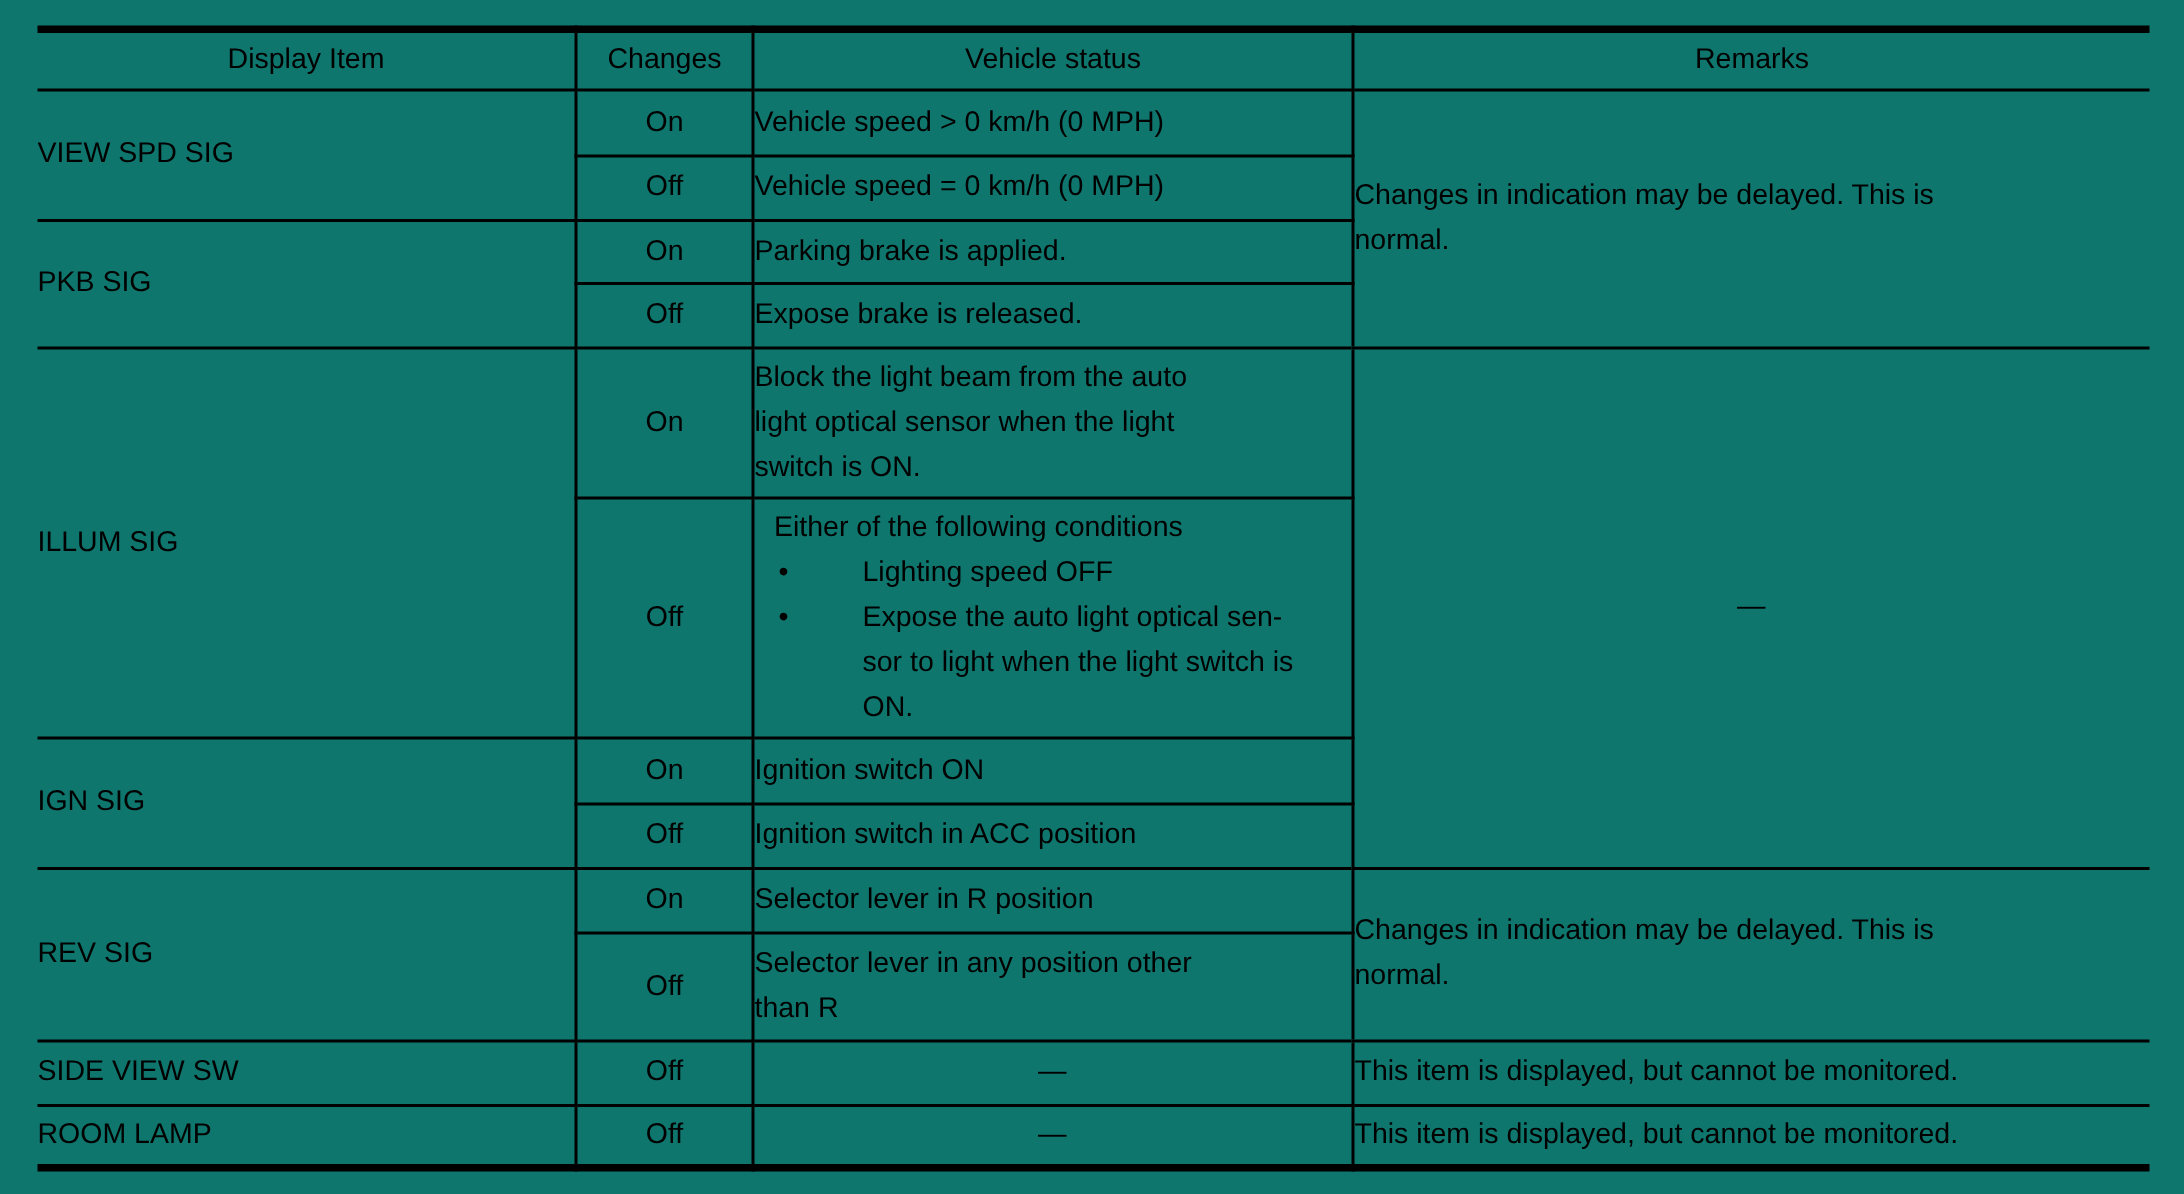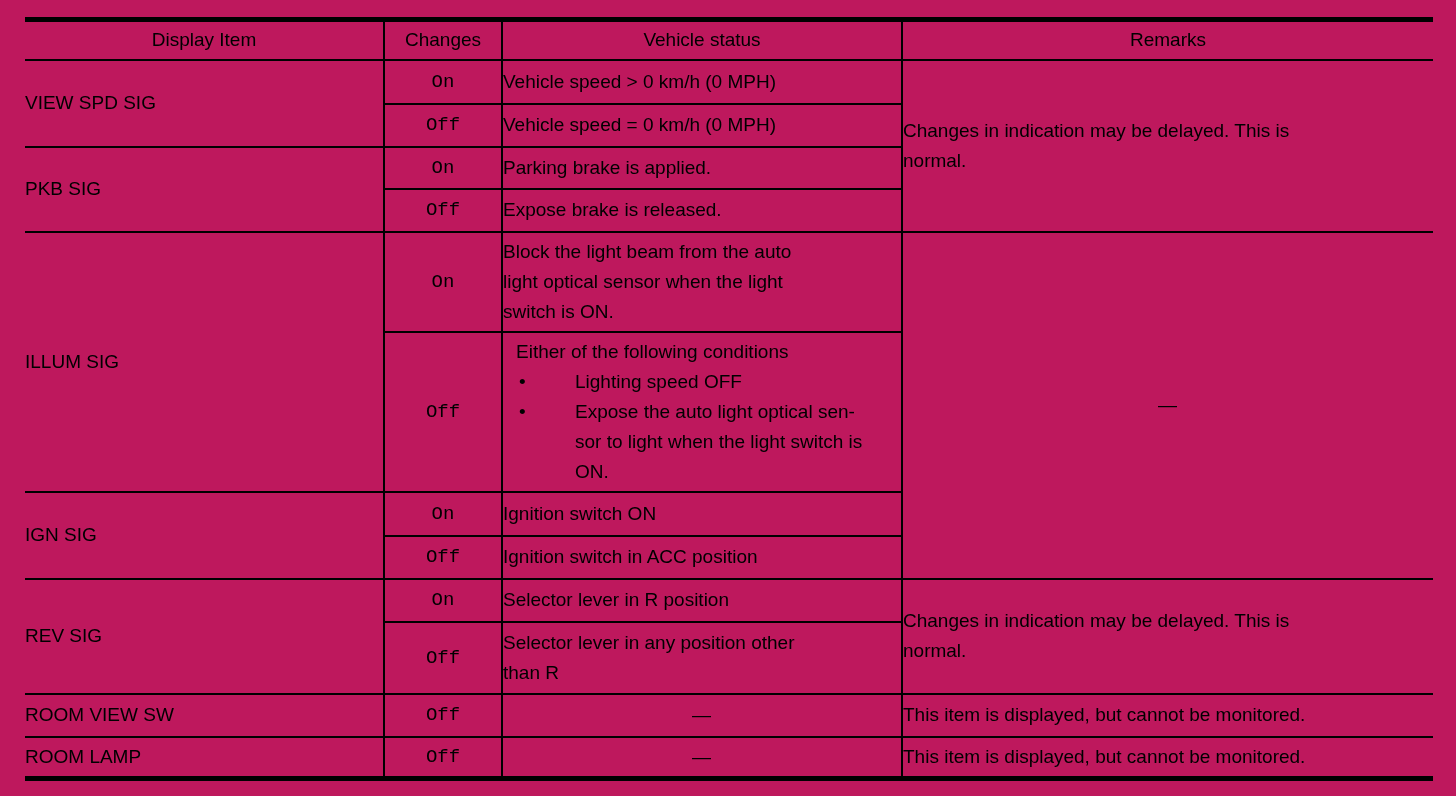--- a/index.html
+++ b/index.html
@@ -7,21 +7,21 @@
     padding: 0;
     width: 1456px;
     height: 796px;
     background: #ffffff;
     overflow: hidden;
   }
   .page {
     position: relative;
     width: 1456px;
     height: 796px;
-    background: #be185d;
+    background: #0f766e;
   }
   table.monitor {
     position: absolute;
     left: 25px;
     top: 17px;
     width: 1408px;
     border-collapse: collapse;
     table-layout: fixed;
     border-top: 5px solid #000;
     border-bottom: 5px solid #000;
@@ -40,21 +40,21 @@
   }
   thead th {
     border-bottom: 3px solid #000;
     text-align: center;
   }
   .c1, .c2, .c3 { border-right: 2px solid #000; }
   .c4 { border-right: none; }
   .c1 { border-left: none; }
   .pl  { padding-left: 12px; }
   .pl3 { padding-left: 13px; }
-  .center { text-align: center; font-family: Liberation Mono, monospace; }
+  .center { text-align: center; }
   .ml { white-space: pre-line; margin-left: 32px; }
   .dash {
     text-align: center;
     font-weight: bold;
     letter-spacing: 1px;
   }
   .bullet-row { display: flex; align-items: flex-start; }
   .bullet {
     width: 24px;
     flex: 0 0 24px;
@@ -151,21 +151,21 @@
         <td class="c4 pl3 ml" rowspan="2">Changes in indication may be delayed. This is
 normal.</td>
       </tr>
       <tr style="height:72px">
         <td class="c2 center">Off</td>
         <td class="c3 pl3 ml">Selector lever in any position other
 than R</td>
       </tr>
 
       <tr style="height:43px">
-        <td class="c1 pl">ROOM VIEW SW</td>
+        <td class="c1 pl">SIDE VIEW SW</td>
         <td class="c2 center">Off</td>
         <td class="c3 dash">—</td>
         <td class="c4 pl3">This item is displayed, but cannot be monitored.</td>
       </tr>
 
       <tr style="height:42px">
         <td class="c1 pl">ROOM LAMP</td>
         <td class="c2 center">Off</td>
         <td class="c3 dash">—</td>
         <td class="c4 pl3">This item is displayed, but cannot be monitored.</td>

